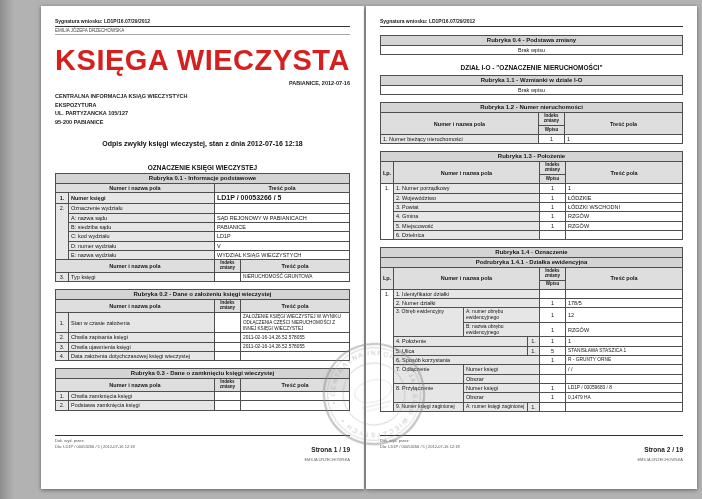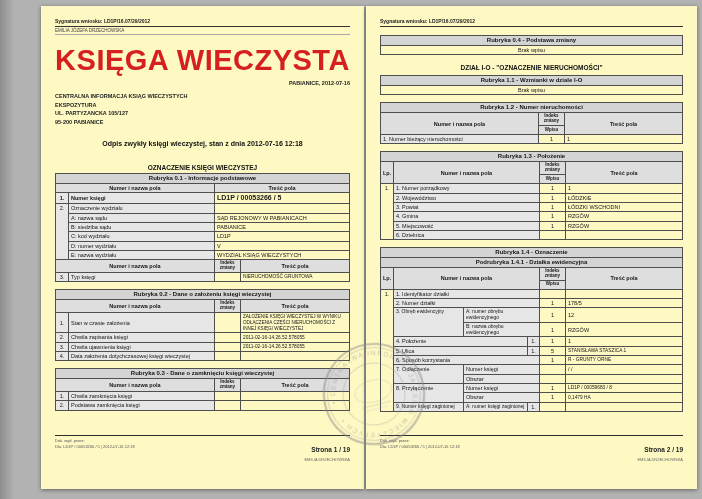--- a/index.html
+++ b/index.html
@@ -5,21 +5,21 @@
   * { box-sizing: border-box; }
   html,body { margin:0; padding:0; }
   body {
     width:702px; height:499px; position:relative; overflow:hidden;
     background:#b2b2b2;
     font-family:"Liberation Sans","DejaVu Sans",sans-serif;
     --accent:#d6201f; --bar:#d4d4d4; --lab:#e6e6e6; --stampc:#8a8a8a;
   }
   .edge-left{position:absolute;left:0;top:0;width:14px;height:499px;
     background:linear-gradient(90deg,#8d8d8d,#b2b2b2);}
-  .page{position:absolute;top:6px;height:483px;background:#fef9c3;
+  .page{position:absolute;top:6px;height:483px;background:#ffffff;
     box-shadow:0 1px 4px rgba(0,0,0,.45);}
   #page1{left:41px;width:323px;}
   #page2{left:366px;width:331px;}
   .inner{padding:12px 14px 0;position:relative;height:100%;}
   .sig{font-size:5px;font-weight:700;color:#1a1a1a;border-bottom:1px solid #333;padding-bottom:2px;}
   .applicant{font-size:4.5px;color:#444;margin-top:1px;border-bottom:1px solid #a9a9a9;padding-bottom:1px;}
   .kw-title{color:var(--accent);font-weight:700;font-size:29px;text-align:center;
     margin:9px 0 3px;letter-spacing:.5px;white-space:nowrap;}
   .place-date{font-size:5.5px;font-weight:700;text-align:right;margin:2px 0 6px;color:#222;}
   .issuer{font-size:5.5px;line-height:1.55;color:#222;font-weight:600;}

